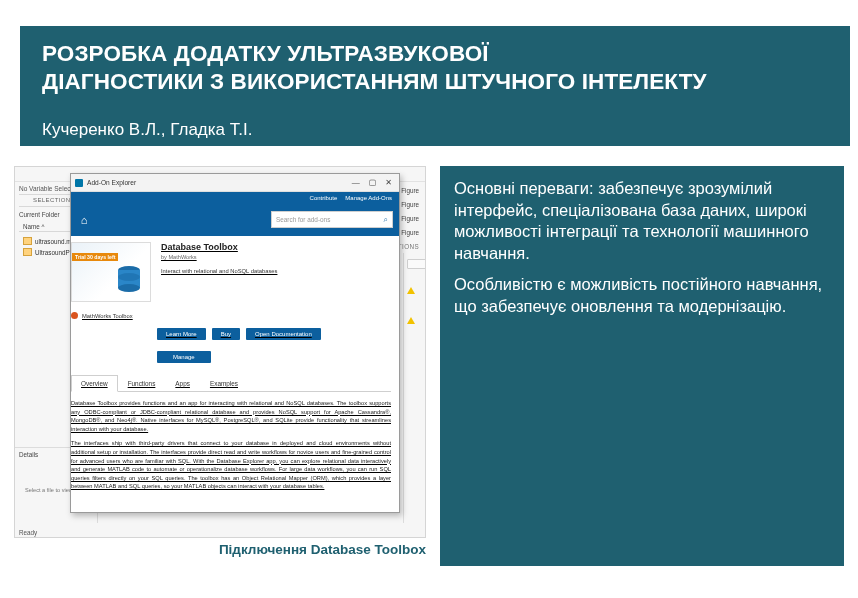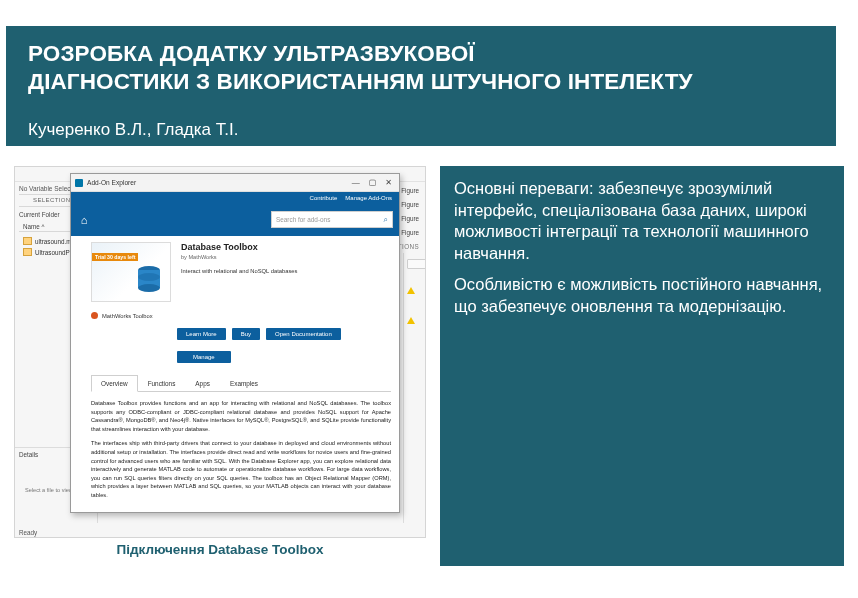--- a/index.html
+++ b/index.html
@@ -17,21 +17,21 @@
   .slide {
     position: absolute;
     left: 0; top: 0;
     width: 858px;
     height: 598px;
     background: #ffffff;
   }
   
   .header {
     position: absolute;
-    left: 6px;
+    left: 20px;
     top: 26px;
     width: 830px;
     height: 120px;
     background: #1f6070;
     box-sizing: border-box;
     padding: 14px 22px 0 22px;
   }
   .header-title {
     color: #ffffff;
     font-size: 22.5px;
@@ -56,21 +56,21 @@
     background: #f0f0f0;
     border: 1px solid #d5d5d5;
     box-sizing: border-box;
     overflow: hidden;
   }
   .caption {
     position: absolute;
     left: 14px;
     top: 542px;
     width: 412px;
-    text-align: center;
+    text-align: right;
     color: #1f6070;
     font-size: 13.5px;
     font-weight: bold;
   }
   
   .mw {
     position: absolute;
     left: 0; top: 0;
     width: 412px; height: 372px;
     background: #f6f6f6;
@@ -170,21 +170,21 @@
   }
   .aoe-search .mag {
     margin-left:auto; color:#0c5f9e; font-size:8px;
   }
   .aoe-linkbar {
     height:11px; background:#0c5f9e; color:#fff; font-size:6px;
     display:flex; justify-content:flex-end; gap:8px; align-items:center; padding-right:7px;
   }
   .aoe-body {
     position:absolute; left:0; top:62px; right:0; bottom:0;
-    background:#ffffff; padding: 6px 8px 0 20px; box-sizing:border-box;
+    background:#ffffff; padding: 6px 8px 0 0; box-sizing:border-box;text-decoration:underline;
   }
   .prod-head { display:flex; }
   .prod-thumb {
     width: 78px; height: 58px; border:1px solid #dcdcdc; position:relative;
     background: linear-gradient(135deg,#eaf2f8 0%, #ffffff 60%);
   }
   .prod-thumb .trial {
     position:absolute; left:0; top:10px; background:#e8890c; color:#fff;
     font-size:5.2px; padding:1px 3px; font-weight:bold;
   }

